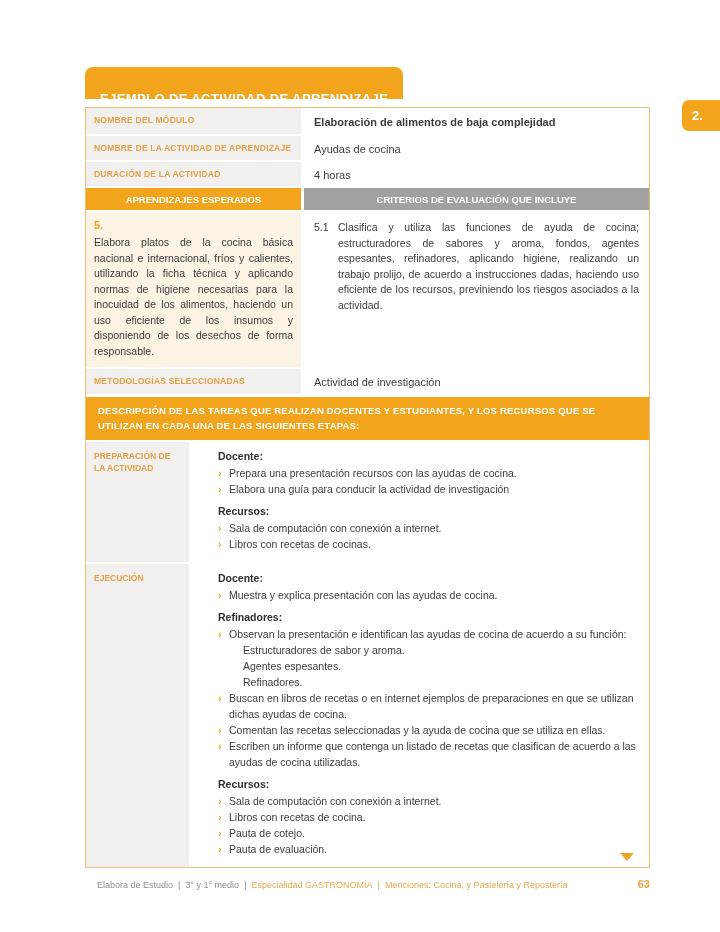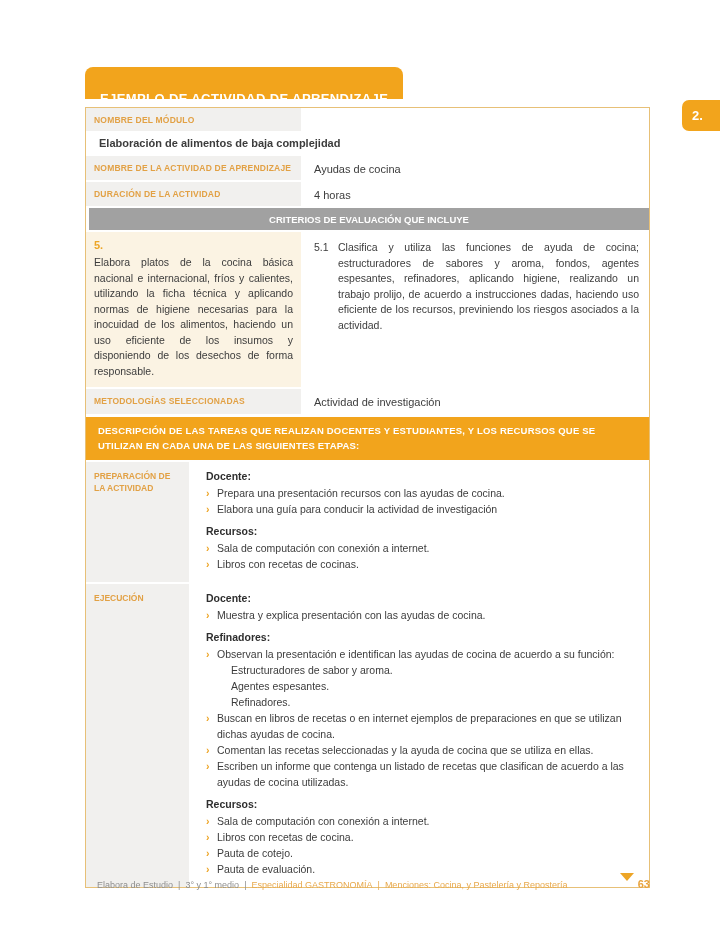--- a/index.html
+++ b/index.html
@@ -37,21 +37,21 @@
     letter-spacing: 0.4px;
     height: 30px; line-height: 31px;
     padding: 16px 15px;
     border-radius: 8px 8px 0 0;
   }
   .doc-table {
     border: 1px solid #e7c077;
     background: #ffffff;
   }
   .row { display: flex; border-top: 2px solid #ffffff; }
-  .row:first-child { border-top: none; flex-direction: column; }
+  .row:first-child { border-top: none; }
   .cell-label {
     width: 215px;
     background: #f1f0ee;
     color: #e2a145;
     font-size: 8.5px;
     font-weight: bold;
     letter-spacing: 0.2px;
     padding: 7px 6px 6px 8px;
     text-transform: uppercase;
   }
@@ -111,21 +111,21 @@
   .banner-row {
     border-top: 3px solid #ffffff;
     background: #f2a41c;
     color: #ffffff;
     font-weight: bold;
     font-size: 9.5px;
     line-height: 15px;
     letter-spacing: 0.2px;
     padding: 6px 12px 7px 12px;
   }
-  .stage-row { border-top: 2px solid #ffffff; }
+  .stage-row { border-top: 2px solid #ffffff; gap: 12px; }
   .stage-label {
     width: 103px;
     background: #f1f0ee;
     color: #e2a145;
     font-size: 8.5px;
     font-weight: bold;
     line-height: 12px;
     padding: 8px 6px 6px 8px;
     text-transform: uppercase;
   }
@@ -193,20 +193,21 @@
         <div class="cell-label">NOMBRE DE LA ACTIVIDAD DE APRENDIZAJE</div>
         <div class="cell-value">Ayudas de cocina</div>
       </div>
 
       <div class="row info-row">
         <div class="cell-label">DURACIÓN DE LA ACTIVIDAD</div>
         <div class="cell-value">4 horas</div>
       </div>
 
       <div class="row header-row">
+        <div class="header-cell-left">APRENDIZAJES ESPERADOS</div>
         <div class="header-cell-right">CRITERIOS DE EVALUACIÓN QUE INCLUYE</div>
       </div>
 
       <div class="row learning-row">
         <div class="objective-cell">
           <span class="objective-number">5.</span>
           <div class="objective-text">Elabora platos de la cocina básica nacional e internacional, fríos y calientes, utilizando la ficha técnica y aplicando normas de higiene necesarias para la inocuidad de los alimentos, haciendo un uso eficiente de los insumos y disponiendo de los desechos de forma responsable.</div>
         </div>
         <div class="criterion-cell">
           <span class="criterion-number">5.1</span>

